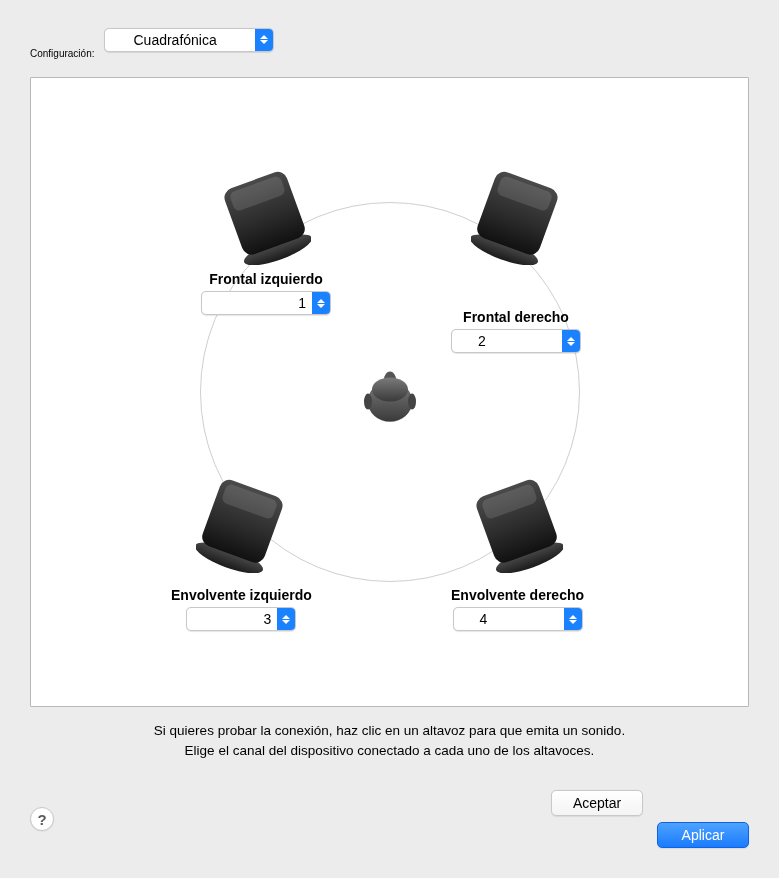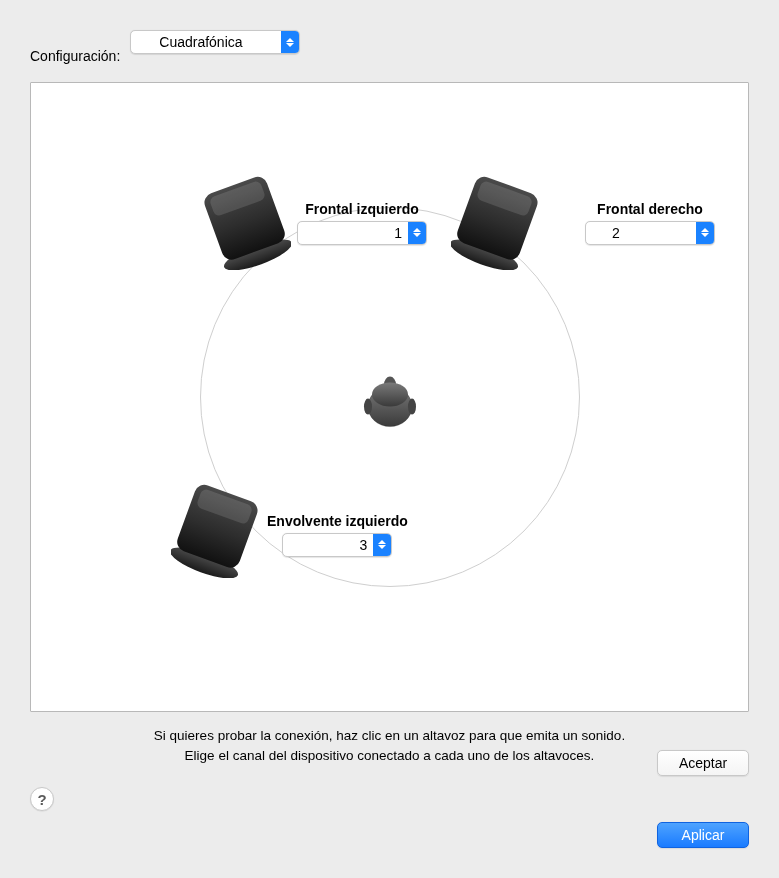--- a/index.html
+++ b/index.html
@@ -14,21 +14,21 @@
       color: #000;
       position: relative;
     }
 
     .top-row {
       display: flex;
       align-items: center;
       gap: 10px;
       margin-bottom: 18px;
     }
-    .top-row .label { font-size: 14px; margin-top: 28px; }
+    .top-row .label { font-size: 10px; margin-top: 28px; }
 
     .popup {
       display: inline-flex;
       align-items: stretch;
       background: #fff;
       border: 1px solid #c8c8c8;
       border-radius: 5px;
       box-shadow: 0 0.5px 1px rgba(0,0,0,0.1);
       height: 24px;
       overflow: hidden;
@@ -80,21 +80,21 @@
 
     .listener {
       position: absolute;
       left: 50%; top: 50%;
       transform: translate(-50%, -58%);
     }
 
     .speaker-block {
       position: absolute;
       display: flex;
-      flex-direction: row;
+      flex-direction: column;
       align-items: center;
       gap: 6px;
     }
     .speaker-block .sp-label {
       font-size: 14px;
       font-weight: 600;
       white-space: nowrap;
     }
     .sp-popup { width: 130px; }
     .sp-popup .popup-text { justify-content: flex-end; padding-right: 6px; }
@@ -130,21 +130,21 @@
       border-radius: 50%;
       background: #fff;
       border: 1px solid #c8c8c8;
       box-shadow: 0 0.5px 1px rgba(0,0,0,0.1);
       display: flex; align-items: center; justify-content: center;
       color: #5a5a5a;
       font-weight: 600;
       font-size: 15px;
     }
 
-    .btn-row { margin-left: auto; display: flex; gap: 14px; flex-direction: column; }
+    .btn-row { margin-left: auto; display: flex; gap: 14px; }
     .push-btn {
       min-width: 92px;
       height: 26px;
       border-radius: 5px;
       border: 1px solid #c8c8c8;
       background: linear-gradient(#ffffff,#f4f4f4);
       box-shadow: 0 0.5px 1px rgba(0,0,0,0.08);
       font-size: 14px;
       display: flex; align-items: center; justify-content: center;
       padding: 0 14px;
@@ -244,20 +244,34 @@
     </svg>
     <div class="controls">
       <span class="sp-label">Envolvente izquierdo</span>
       <div class="popup sp-popup" style="width:110px">
         <span class="popup-text">3</span>
         <span class="popup-arrows"></span>
       </div>
     </div>
   </div>
 
+  <div id="sp-rr" class="speaker-block">
+    <svg class="speaker-svg" width="90" height="95" viewBox="0 0 90 95">
+      <g transform="rotate(-20 45 47)">
+          <use href="#speakerShape"></use>
+        </g>
+    </svg>
+    <div class="controls">
+      <span class="sp-label">Envolvente derecho</span>
+      <div class="popup sp-popup left-align">
+        <span class="popup-text">4</span>
+        <span class="popup-arrows"></span>
+      </div>
+    </div>
+  </div>
 </div>
 
 <div class="hint">
   <div>Si quieres probar la conexión, haz clic en un altavoz para que emita un sonido.</div>
   <div>Elige el canal del dispositivo conectado a cada uno de los altavoces.</div>
 </div>
 
 <div class="footer">
   <div class="help-btn">
     <span>?</span>

